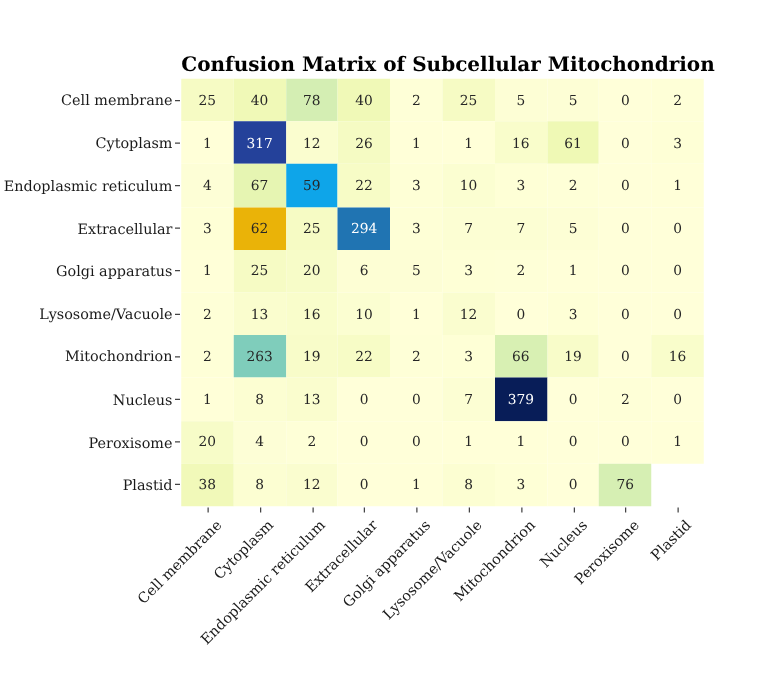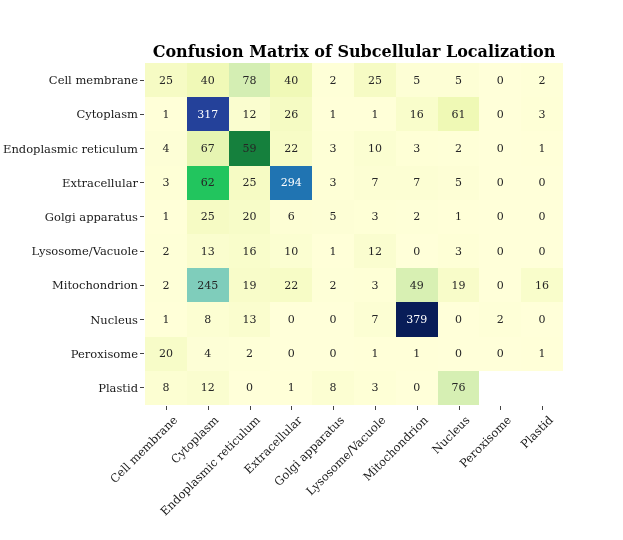--- a/index.html
+++ b/index.html
@@ -76,21 +76,21 @@
     position: absolute;
     width: 1px;
     height: 4px;
     background: #444444;
   }
 </style>
 </head>
 <body>
 
 <div class="figure">
-  <div class="chart-title">Confusion Matrix of Subcellular Localization</div>
+  <div class="chart-title">Confusion Matrix of Subcellular Mitochondrion</div>
 
   <div class="heatmap-grid" id="heatmap-grid">
       <div class="heatmap-cell" style="background: rgb(246, 251, 196); color: rgb(38, 38, 38);">25</div>
       <div class="heatmap-cell" style="background: rgb(240, 249, 183); color: rgb(38, 38, 38);">40</div>
       <div class="heatmap-cell" style="background: rgb(212, 238, 179); color: rgb(38, 38, 38);">78</div>
       <div class="heatmap-cell" style="background: rgb(240, 249, 183); color: rgb(38, 38, 38);">40</div>
       <div class="heatmap-cell" style="background: rgb(254, 255, 215); color: rgb(38, 38, 38);">2</div>
       <div class="heatmap-cell" style="background: rgb(246, 251, 196); color: rgb(38, 38, 38);">25</div>
       <div class="heatmap-cell" style="background: rgb(253, 254, 213); color: rgb(38, 38, 38);">5</div>
       <div class="heatmap-cell" style="background: rgb(253, 254, 213); color: rgb(38, 38, 38);">5</div>
@@ -101,30 +101,30 @@
       <div class="heatmap-cell" style="background: rgb(250, 253, 207); color: rgb(38, 38, 38);">12</div>
       <div class="heatmap-cell" style="background: rgb(245, 251, 195); color: rgb(38, 38, 38);">26</div>
       <div class="heatmap-cell" style="background: rgb(255, 255, 216); color: rgb(38, 38, 38);">1</div>
       <div class="heatmap-cell" style="background: rgb(255, 255, 216); color: rgb(38, 38, 38);">1</div>
       <div class="heatmap-cell" style="background: rgb(249, 253, 203); color: rgb(38, 38, 38);">16</div>
       <div class="heatmap-cell" style="background: rgb(239, 249, 181); color: rgb(38, 38, 38);">61</div>
       <div class="heatmap-cell" style="background: rgb(255, 255, 217); color: rgb(38, 38, 38);">0</div>
       <div class="heatmap-cell" style="background: rgb(254, 255, 214); color: rgb(38, 38, 38);">3</div>
       <div class="heatmap-cell" style="background: rgb(253, 254, 214); color: rgb(38, 38, 38);">4</div>
       <div class="heatmap-cell" style="background: rgb(230, 245, 178); color: rgb(38, 38, 38);">67</div>
-      <div class="heatmap-cell" style="background: #15803d; color: rgb(38, 38, 38);">59</div>
+      <div class="heatmap-cell" style="background: #0ea5e9; color: rgb(38, 38, 38);">59</div>
       <div class="heatmap-cell" style="background: rgb(247, 252, 198); color: rgb(38, 38, 38);">22</div>
       <div class="heatmap-cell" style="background: rgb(254, 255, 214); color: rgb(38, 38, 38);">3</div>
       <div class="heatmap-cell" style="background: rgb(251, 254, 209); color: rgb(38, 38, 38);">10</div>
       <div class="heatmap-cell" style="background: rgb(254, 255, 214); color: rgb(38, 38, 38);">3</div>
       <div class="heatmap-cell" style="background: rgb(254, 255, 215); color: rgb(38, 38, 38);">2</div>
       <div class="heatmap-cell" style="background: rgb(255, 255, 217); color: rgb(38, 38, 38);">0</div>
       <div class="heatmap-cell" style="background: rgb(255, 255, 216); color: rgb(38, 38, 38);">1</div>
       <div class="heatmap-cell" style="background: rgb(254, 255, 214); color: rgb(38, 38, 38);">3</div>
-      <div class="heatmap-cell" style="background: #22c55e; color: rgb(38, 38, 38);">62</div>
+      <div class="heatmap-cell" style="background: #eab308; color: rgb(38, 38, 38);">62</div>
       <div class="heatmap-cell" style="background: rgb(246, 251, 196); color: rgb(38, 38, 38);">25</div>
       <div class="heatmap-cell" style="background: rgb(32, 116, 178); color: rgb(255, 255, 255);">294</div>
       <div class="heatmap-cell" style="background: rgb(254, 255, 214); color: rgb(38, 38, 38);">3</div>
       <div class="heatmap-cell" style="background: rgb(252, 254, 211); color: rgb(38, 38, 38);">7</div>
       <div class="heatmap-cell" style="background: rgb(252, 254, 211); color: rgb(38, 38, 38);">7</div>
       <div class="heatmap-cell" style="background: rgb(253, 254, 213); color: rgb(38, 38, 38);">5</div>
       <div class="heatmap-cell" style="background: rgb(255, 255, 217); color: rgb(38, 38, 38);">0</div>
       <div class="heatmap-cell" style="background: rgb(255, 255, 217); color: rgb(38, 38, 38);">0</div>
       <div class="heatmap-cell" style="background: rgb(255, 255, 216); color: rgb(38, 38, 38);">1</div>
       <div class="heatmap-cell" style="background: rgb(246, 251, 196); color: rgb(38, 38, 38);">25</div>
@@ -140,26 +140,26 @@
       <div class="heatmap-cell" style="background: rgb(250, 253, 206); color: rgb(38, 38, 38);">13</div>
       <div class="heatmap-cell" style="background: rgb(249, 253, 203); color: rgb(38, 38, 38);">16</div>
       <div class="heatmap-cell" style="background: rgb(251, 254, 209); color: rgb(38, 38, 38);">10</div>
       <div class="heatmap-cell" style="background: rgb(255, 255, 216); color: rgb(38, 38, 38);">1</div>
       <div class="heatmap-cell" style="background: rgb(250, 253, 207); color: rgb(38, 38, 38);">12</div>
       <div class="heatmap-cell" style="background: rgb(255, 255, 217); color: rgb(38, 38, 38);">0</div>
       <div class="heatmap-cell" style="background: rgb(254, 255, 214); color: rgb(38, 38, 38);">3</div>
       <div class="heatmap-cell" style="background: rgb(255, 255, 217); color: rgb(38, 38, 38);">0</div>
       <div class="heatmap-cell" style="background: rgb(255, 255, 217); color: rgb(38, 38, 38);">0</div>
       <div class="heatmap-cell" style="background: rgb(254, 255, 215); color: rgb(38, 38, 38);">2</div>
-      <div class="heatmap-cell" style="background: rgb(127, 205, 187); color: rgb(38, 38, 38);">245</div>
+      <div class="heatmap-cell" style="background: rgb(127, 205, 187); color: rgb(38, 38, 38);">263</div>
       <div class="heatmap-cell" style="background: rgb(248, 252, 201); color: rgb(38, 38, 38);">19</div>
       <div class="heatmap-cell" style="background: rgb(247, 252, 198); color: rgb(38, 38, 38);">22</div>
       <div class="heatmap-cell" style="background: rgb(254, 255, 215); color: rgb(38, 38, 38);">2</div>
       <div class="heatmap-cell" style="background: rgb(254, 255, 214); color: rgb(38, 38, 38);">3</div>
-      <div class="heatmap-cell" style="background: rgb(216, 240, 179); color: rgb(38, 38, 38);">49</div>
+      <div class="heatmap-cell" style="background: rgb(216, 240, 179); color: rgb(38, 38, 38);">66</div>
       <div class="heatmap-cell" style="background: rgb(248, 252, 201); color: rgb(38, 38, 38);">19</div>
       <div class="heatmap-cell" style="background: rgb(255, 255, 217); color: rgb(38, 38, 38);">0</div>
       <div class="heatmap-cell" style="background: rgb(249, 253, 203); color: rgb(38, 38, 38);">16</div>
       <div class="heatmap-cell" style="background: rgb(255, 255, 216); color: rgb(38, 38, 38);">1</div>
       <div class="heatmap-cell" style="background: rgb(252, 254, 210); color: rgb(38, 38, 38);">8</div>
       <div class="heatmap-cell" style="background: rgb(250, 253, 206); color: rgb(38, 38, 38);">13</div>
       <div class="heatmap-cell" style="background: rgb(255, 255, 217); color: rgb(38, 38, 38);">0</div>
       <div class="heatmap-cell" style="background: rgb(255, 255, 217); color: rgb(38, 38, 38);">0</div>
       <div class="heatmap-cell" style="background: rgb(252, 254, 211); color: rgb(38, 38, 38);">7</div>
       <div class="heatmap-cell" style="background: rgb(8, 29, 88); color: rgb(255, 255, 255);">379</div>
@@ -169,20 +169,21 @@
       <div class="heatmap-cell" style="background: rgb(247, 252, 200); color: rgb(38, 38, 38);">20</div>
       <div class="heatmap-cell" style="background: rgb(253, 254, 214); color: rgb(38, 38, 38);">4</div>
       <div class="heatmap-cell" style="background: rgb(254, 255, 215); color: rgb(38, 38, 38);">2</div>
       <div class="heatmap-cell" style="background: rgb(255, 255, 217); color: rgb(38, 38, 38);">0</div>
       <div class="heatmap-cell" style="background: rgb(255, 255, 217); color: rgb(38, 38, 38);">0</div>
       <div class="heatmap-cell" style="background: rgb(255, 255, 216); color: rgb(38, 38, 38);">1</div>
       <div class="heatmap-cell" style="background: rgb(255, 255, 216); color: rgb(38, 38, 38);">1</div>
       <div class="heatmap-cell" style="background: rgb(255, 255, 217); color: rgb(38, 38, 38);">0</div>
       <div class="heatmap-cell" style="background: rgb(255, 255, 217); color: rgb(38, 38, 38);">0</div>
       <div class="heatmap-cell" style="background: rgb(255, 255, 216); color: rgb(38, 38, 38);">1</div>
+      <div class="heatmap-cell" style="background: rgb(241, 249, 185); color: rgb(38, 38, 38);">38</div>
       <div class="heatmap-cell" style="background: rgb(252, 254, 210); color: rgb(38, 38, 38);">8</div>
       <div class="heatmap-cell" style="background: rgb(250, 253, 207); color: rgb(38, 38, 38);">12</div>
       <div class="heatmap-cell" style="background: rgb(255, 255, 217); color: rgb(38, 38, 38);">0</div>
       <div class="heatmap-cell" style="background: rgb(255, 255, 216); color: rgb(38, 38, 38);">1</div>
       <div class="heatmap-cell" style="background: rgb(252, 254, 210); color: rgb(38, 38, 38);">8</div>
       <div class="heatmap-cell" style="background: rgb(254, 255, 214); color: rgb(38, 38, 38);">3</div>
       <div class="heatmap-cell" style="background: rgb(255, 255, 217); color: rgb(38, 38, 38);">0</div>
       <div class="heatmap-cell" style="background: rgb(214, 239, 179); color: rgb(38, 38, 38);">76</div>
     </div>
 

